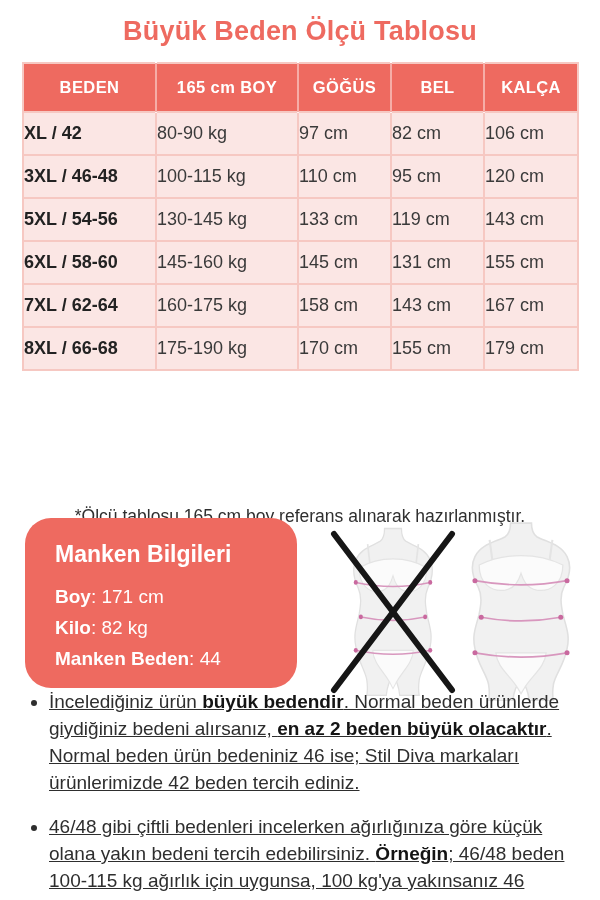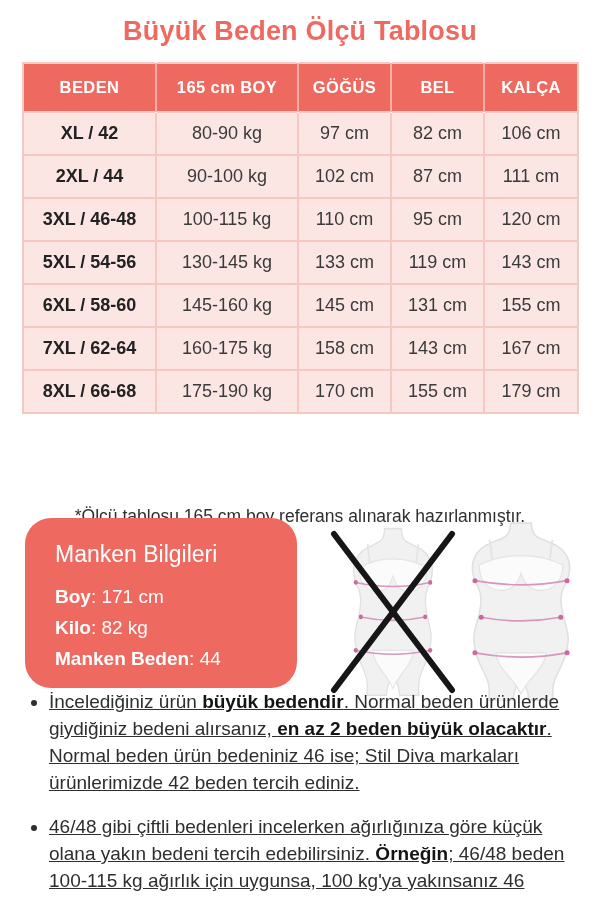--- a/index.html
+++ b/index.html
@@ -37,21 +37,21 @@
     text-align: center;
     letter-spacing: 0.4px;
     border-left: 2px solid rgba(255,255,255,0.45);
   }
   .size-table th:first-child { border-left: none; }
   .size-table td {
     background: var(--row_bg);
     color: #3a3a3a;
     font-size: 18px;
     height: 43px;
-    text-align: center;
+    text-align: left;
     border: 2px solid var(--table_border);
   }
   .size-table td:first-child {
     font-weight: bold;
     color: #222222;
   }
 
   
   .footnote {
     position: absolute; top: 482px; left: 0; width: 100%;
@@ -64,21 +64,21 @@
   
   .model-card {
     position: absolute; left: 25px; top: 518px;
     width: 272px; height: 170px;
     background: var(--accent);
     border-radius: 26px;
     padding: 23px 28px 20px 30px;
     color: #ffffff;
   }
   .model-card .model-title {
-    font-size: 23px; font-weight: normal;
+    font-size: 23px; font-weight: bold;
     margin-bottom: 13px;
   }
   .model-card .model-field {
     font-size: 19px; line-height: 31px;
     white-space: pre;
   }
   .model-card .model-field b { font-weight: bold; }
 
   
   .figure-wrap { position: absolute; }
@@ -130,27 +130,20 @@
         <th>KALÇA</th>
       </tr>
     </thead>
     <tbody>
       <tr>
         <td>XL / 42</td>
         <td>80-90 kg</td>
         <td>97 cm</td>
         <td>82 cm</td>
         <td>106 cm</td>
-      </tr>
-      <tr>
-        <td>2XL / 44</td>
-        <td>90-100 kg</td>
-        <td>102 cm</td>
-        <td>87 cm</td>
-        <td>111 cm</td>
       </tr>
       <tr>
         <td>3XL / 46-48</td>
         <td>100-115 kg</td>
         <td>110 cm</td>
         <td>95 cm</td>
         <td>120 cm</td>
       </tr>
       <tr>
         <td>5XL / 54-56</td>

